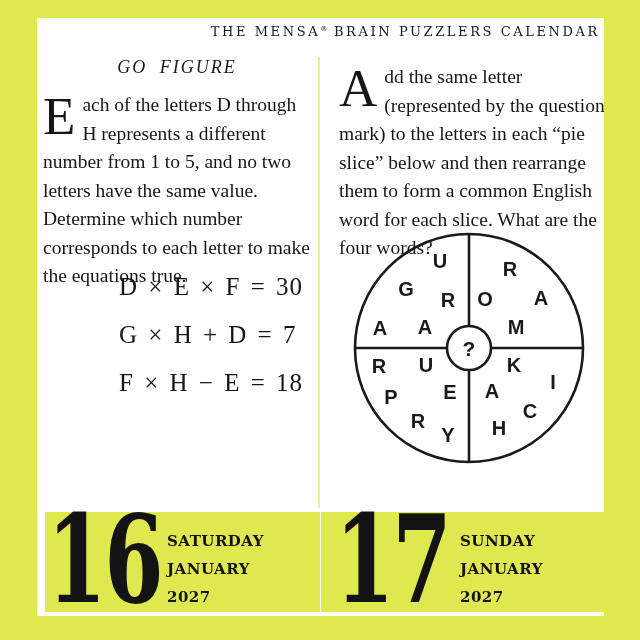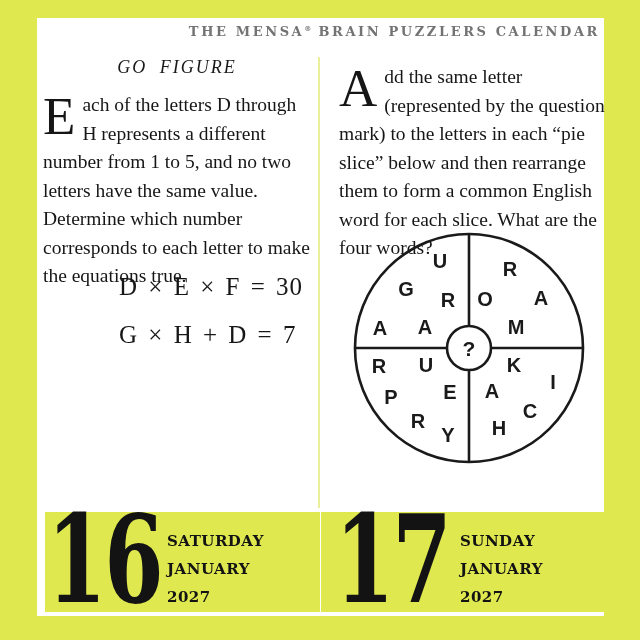--- a/index.html
+++ b/index.html
@@ -9,22 +9,22 @@
     font-family:"Liberation Serif",serif;
     color:#1a1a1a;overflow:hidden;
   }
   .sheet{
     position:absolute;left:37px;top:18px;width:567px;height:598px;
     background:#ffffff;
   }
   .header-title{
     position:absolute;top:6px;right:4px;
     font-family:"DejaVu Serif","Liberation Serif",serif;
-    font-weight:bold;font-size:13px;letter-spacing:2.6px;
-    color:#737373;white-space:nowrap;
+    font-weight:normal;font-size:13px;letter-spacing:2.6px;
+    color:#0f172a;white-space:nowrap;
   }
   .header-title sup{font-size:7px;letter-spacing:0;}
   .col-divider{
     position:absolute;left:281px;top:39px;width:2px;height:451px;
     background:#e9ef9a;
   }
   .left-col{position:absolute;left:6px;top:38px;width:268px;}
   .right-col{position:absolute;left:302px;top:45px;width:268px;}
   .puzzle-title{
     margin:0 0 13px 0;text-align:center;
@@ -85,20 +85,21 @@
   </div>
 
   <div class="col-divider"></div>
 
   <div class="left-col">
     <h2 class="puzzle-title">GO FIGURE</h2>
     <p class="body-text"><span class="drop-cap">E</span><span>ach of the letters D through H represents a different number from 1 to 5, and no two letters have the same value. Determine which number corresponds to each letter to make the equations true.</span></p>
     <div class="equations">
       <div class="equation">D × E × F = 30</div>
       <div class="equation">G × H + D = 7</div>
+      <div class="equation">F × H − E = 18</div>
     </div>
   </div>
 
   <div class="right-col">
     <p class="body-text"><span class="drop-cap">A</span><span>dd the same letter (represented by the question mark) to the letters in each “pie slice” below and then rearrange them to form a common English word for each slice. What are the four words?</span></p>
   </div>
 
   <svg class="wheel" width="240" height="240" viewBox="0 0 240 240">
     <circle class="ring" cx="120" cy="120" r="114"></circle>
     <line class="spoke" x1="120" y1="6" x2="120" y2="98"></line>

